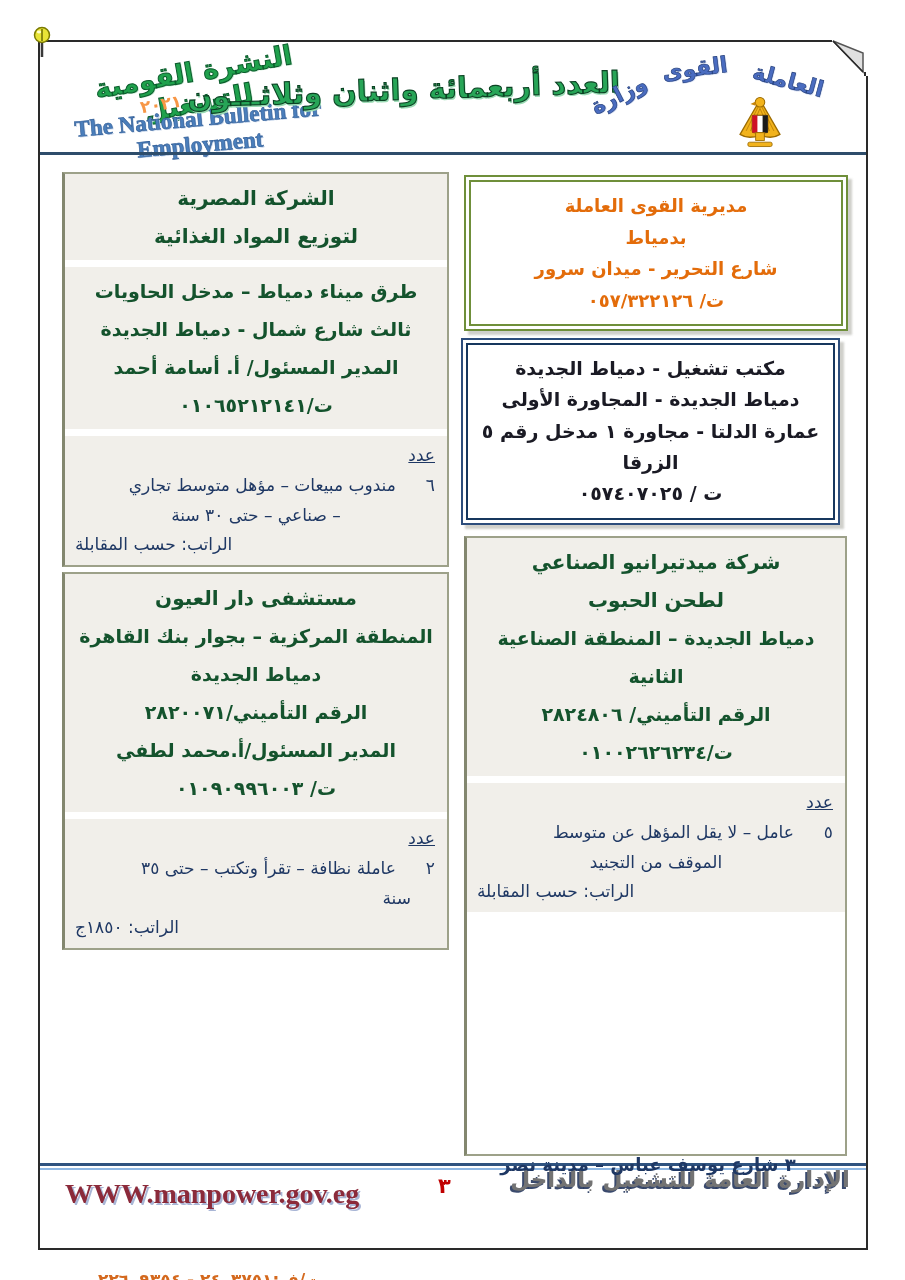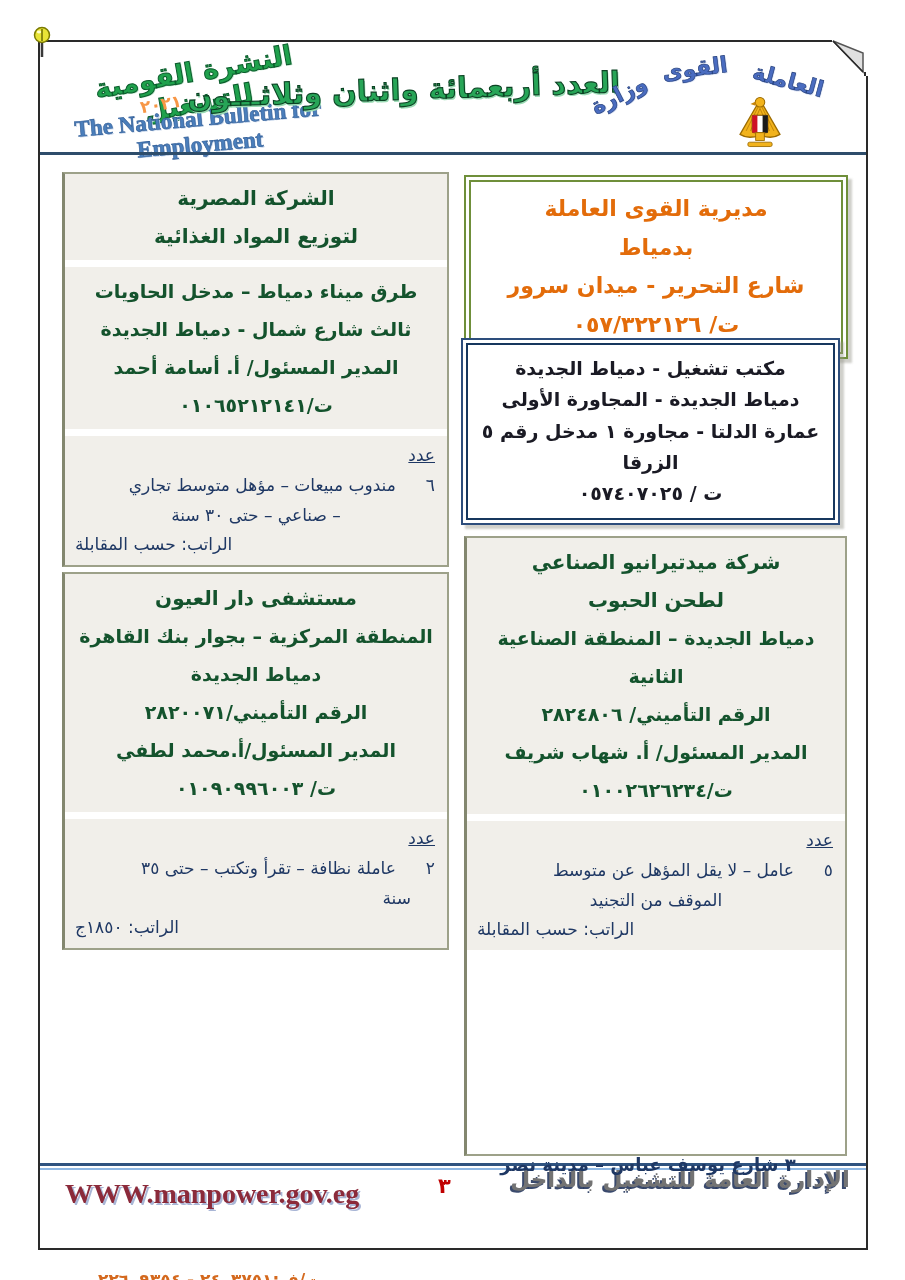--- a/index.html
+++ b/index.html
@@ -40,21 +40,21 @@
   .cnt{text-align:right;text-decoration:underline;padding:0 4px;}
   .jline{display:flex;gap:30px;padding:0 4px;}
   .jcont-c{text-align:center;}
   .jcont-r{text-align:right;padding-right:28px;}
   .sal{text-align:left;padding:0 2px;}
   
   .dbox{position:absolute;padding:3px;background:#fff;box-shadow:4px 4px 2px rgba(150,150,140,.45);}
   .dbox-inner{padding:8px 10px;text-align:center;}
   .greenb{border:2px solid #6f8f3a;}
   .greenb .dbox-inner{border:2px solid #6f8f3a;color:#e36c0a;font-weight:bold;
-    font-size:22px;line-height:1.75;}
+    font-size:18px;line-height:1.75;}
   .blueb{border:2px solid #2d4d7c;}
   .blueb .dbox-inner{border:2px solid #17375e;color:#1a1a24;font-weight:bold;
     font-size:19px;line-height:1.65;}
   
   .ftr-rule{position:absolute;left:0;right:0;top:1121px;height:2px;
     border-top:3px solid #2f5380;border-bottom:2px solid #8fb8e4;}
   .site{position:absolute;left:25px;top:1136px;font-family:"Liberation Serif",serif;
     font-weight:bold;font-size:28px;color:#8b2a3a;text-shadow:2px 2px 0 #a9b6d6;}
   .phones{position:absolute;left:58px;top:1228px;color:#d4691e;font-weight:bold;font-size:17px;}
   .pagenum{position:absolute;left:398px;top:1132px;color:#c00000;font-weight:bold;font-size:21px;}
@@ -174,21 +174,20 @@
       <div>ت / ٠٥٧٤٠٧٠٢٥</div>
     </div>
   </div>
 
   <div class="jobbox" style="left:424px;top:494px;width:378px;height:616px;overflow:hidden;">
     <div class="sec center red adr" dir="rtl">
       <div class="ttl">شركة ميدتيرانيو الصناعي</div>
       <div class="ttl">لطحن الحبوب</div>
       <div>دمياط الجديدة – المنطقة الصناعية الثانية</div>
       <div>الرقم التأميني/ ٢٨٢٤٨٠٦</div>
-      <div>المدير المسئول/ أ. شهاب شريف</div>
       <div>ت/٠١٠٠٢٦٢٦٢٣٤</div>
     </div>
     <div class="gap"></div>
     <div class="sec jobs" dir="rtl">
       <div class="cnt">عدد</div>
       <div class="jline" dir="rtl">
         <span>٥</span>
         <span>عامل – لا يقل المؤهل عن متوسط</span>
       </div>
       <div class="jcont-c">الموقف من التجنيد</div>

